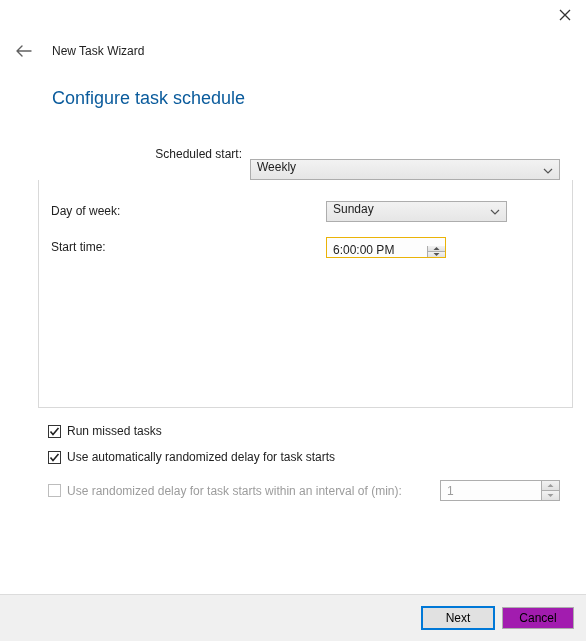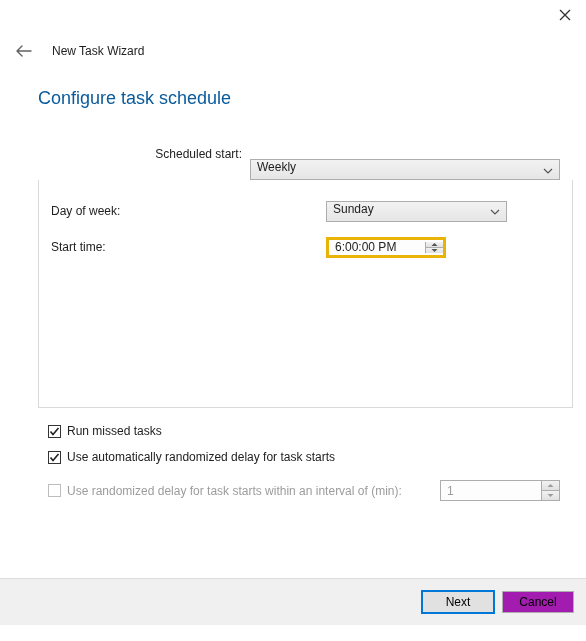--- a/index.html
+++ b/index.html
@@ -53,21 +53,21 @@
   .window-title {
     font-size: 12px;
     color: #222;
   }
 
   
   .page-heading {
     color: #0a5b9c;
     font-size: 18px;
     font-weight: 400;
-    padding: 24px 0 18px 38px;
+    padding: 24px 0 18px 52px;
   }
 
   
   .sched-row {
     display: flex;
     align-items: center;
     padding-left: 52px;
     padding-right: 26px;
     gap: 8px;
   }
@@ -135,24 +135,24 @@
   .day-select .chev {
     position: absolute;
     right: 6px;
     top: 50%;
     transform: translateY(-50%);
   }
 
   .time-input {
     width: 120px;
     height: 21px;
-    border: 3px solid #eab308;
+    border: 1px solid #eab308;
     background: #fdfdfd;
     display: flex;
-    align-items: center;
+    align-items: flex-end;
     box-sizing: border-box;
   }
   .time-input .tval {
     flex: 1;
     padding: 0 6px;
     display: flex;
     align-items: center;
     font-size: 12px;
   }
   .spin {
@@ -226,21 +226,21 @@
     display: flex;
     align-items: center;
     font-size: 12px;
   }
 
   
   .footer-bar {
     position: absolute;
     left: 0;
     right: 0;
-    bottom: 16px;
+    bottom: 0;
     height: 46px;
     background: #f0f0f0;
     border-top: 1px solid #dcdcdc;
     display: flex;
     align-items: center;
     justify-content: flex-end;
     padding-right: 12px;
     gap: 8px;
   }
   .btn {

